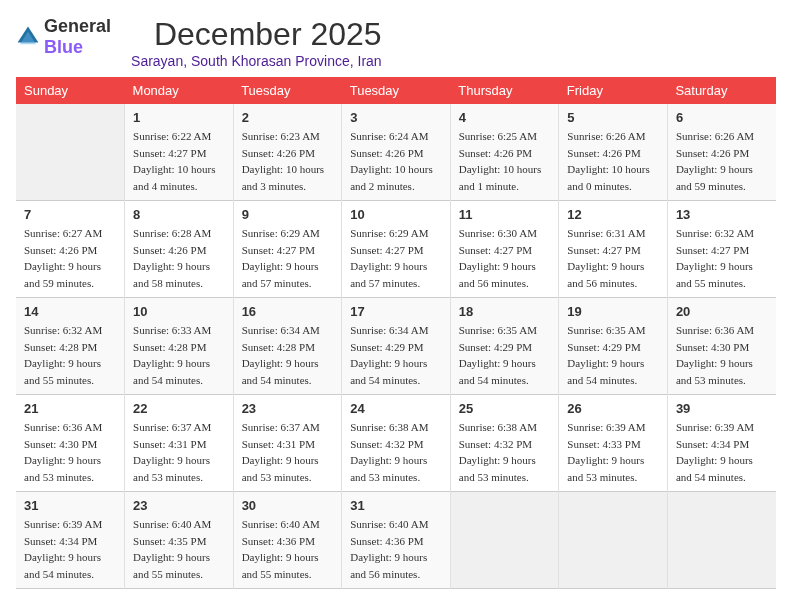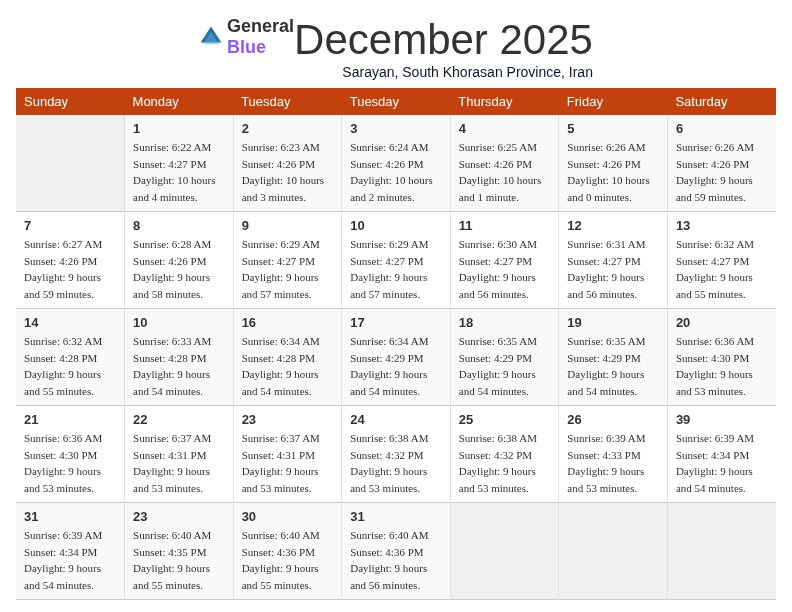--- a/index.html
+++ b/index.html
@@ -6,21 +6,21 @@
     body {
       font-family: Arial, sans-serif;
       background: #fff;
       width: 792px;
       min-height: 612px;
       padding: 16px;
     }
     .header {
       display: flex;
       align-items: flex-start;
-      justify-content: center;
+      justify-content: flex-start;
       margin-bottom: 8px;
     }
     .logo {
       display: flex;
       align-items: center;
       gap: 4px;
     }
     .logo-text-general {
       font-size: 18px;
       font-weight: bold;
@@ -32,35 +32,36 @@
       color: #8b5cf6;
     }
     .logo-icon {
       width: 24px;
       height: 24px;
     }
     .title-block {
       text-align: right;
     }
     .month-title {
-      font-size: 42px;
+      font-size: 32px;
       color: #333;
       font-weight: normal;
     }
     .subtitle {
       font-size: 14px;
-      color: #0f172a;
+      color: #4c1d95;
+      margin-left: 20px;
     }
     table {
       width: 100%;
       border-collapse: collapse;
       font-size: 11px;
     }
     thead tr th {
-      background-color: #c2410c;
+      background-color: #ef4444;
       color: #fff;
       text-align: left;
       padding: 6px 8px;
       font-size: 13px;
       font-weight: normal;
     }
     tbody tr {
       border-bottom: 1px solid #ccc;
     }
     tbody tr:nth-child(odd) {

